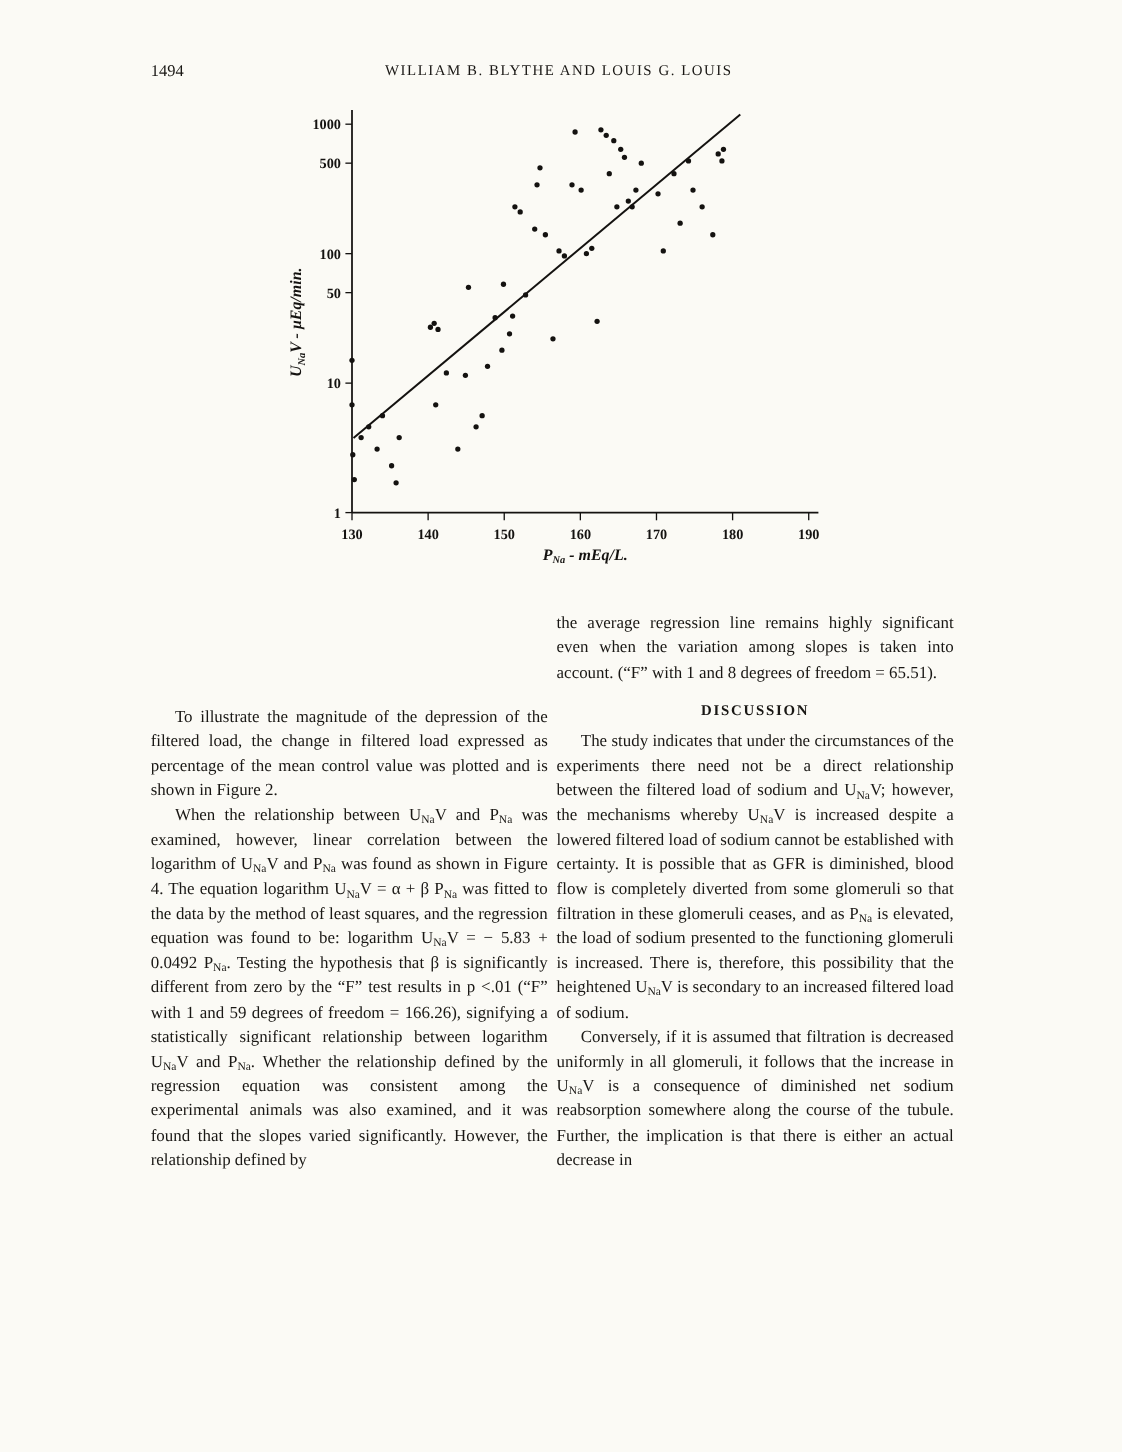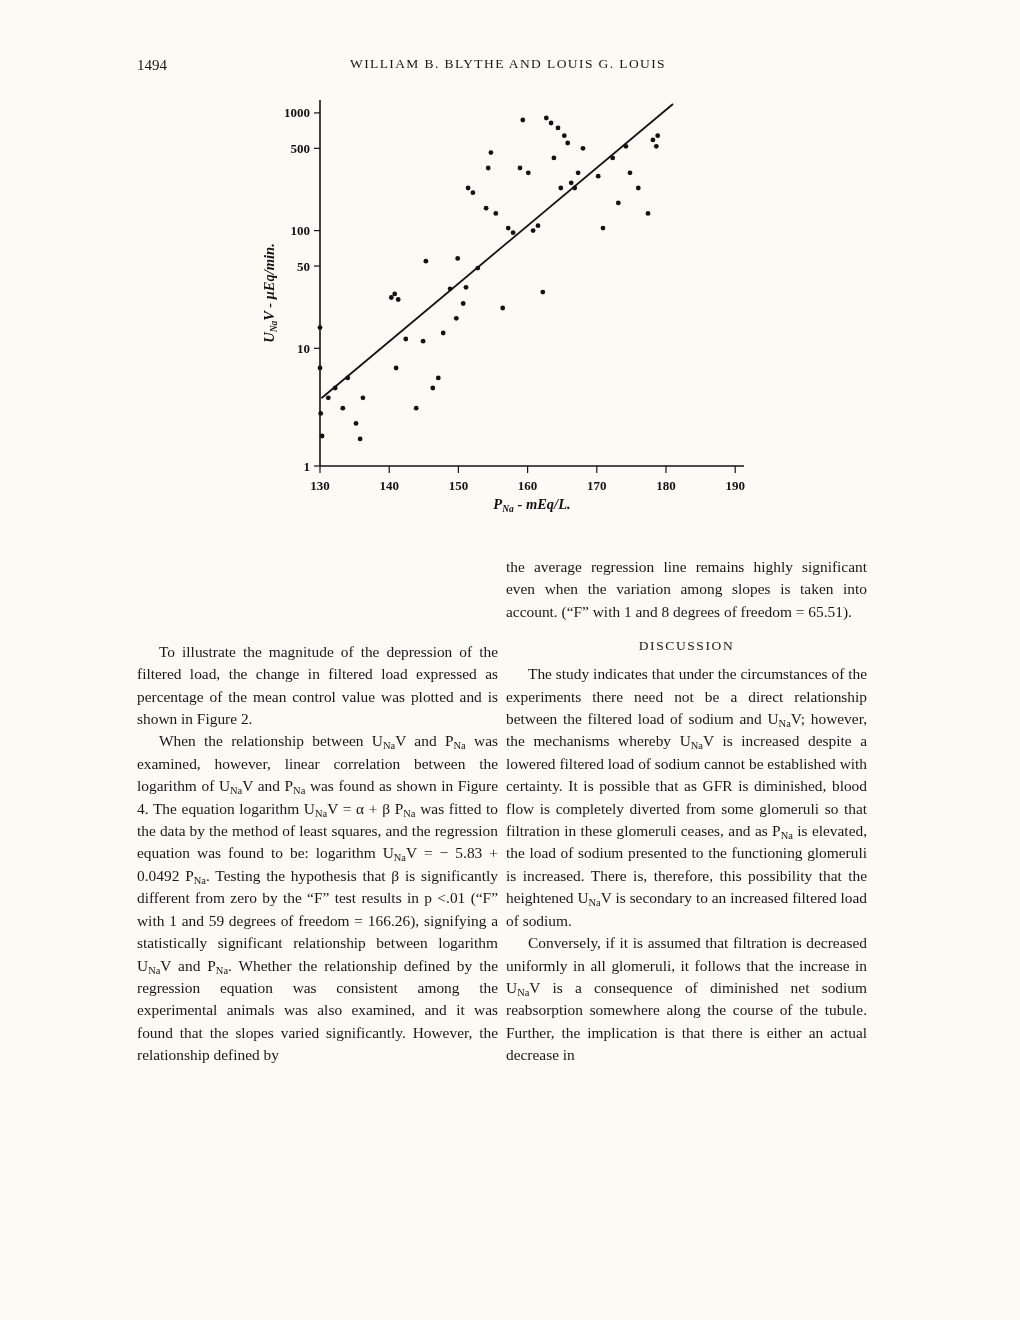--- a/index.html
+++ b/index.html
@@ -20,21 +20,21 @@
   .axis-label{font-family:"Liberation Serif",serif;font-style:italic;font-size:14.5px;fill:#141210;}
   .caption{text-align:center;font-size:13px;margin-top:2px;color:#191714;}
   .smallcaps{font-variant:small-caps;letter-spacing:0.5px;}
   .cap-label{margin-right:6px;}
   .columns{display:flex;gap:8px;margin-top:26px;align-items:flex-end;}
   .col{width:361px;}
   .para{margin:0;font-size:15.4px;line-height:22.4px;text-align:justify;}
   .para.indent{text-indent:22px;}
   sub{font-size:68%;vertical-align:-0.28em;line-height:0;}
   .section-heading{
-    text-align:center;font-weight:normal;font-size:13.5px;
+    text-align:center;font-weight:bold;font-size:13.5px;
     letter-spacing:1.6px;margin:15px 0 9px 0;
   }
 </style>
 </head>
 <body>
 
 <div class="page">
 
   <div class="header">
     <span class="pagenum">1494</span>

